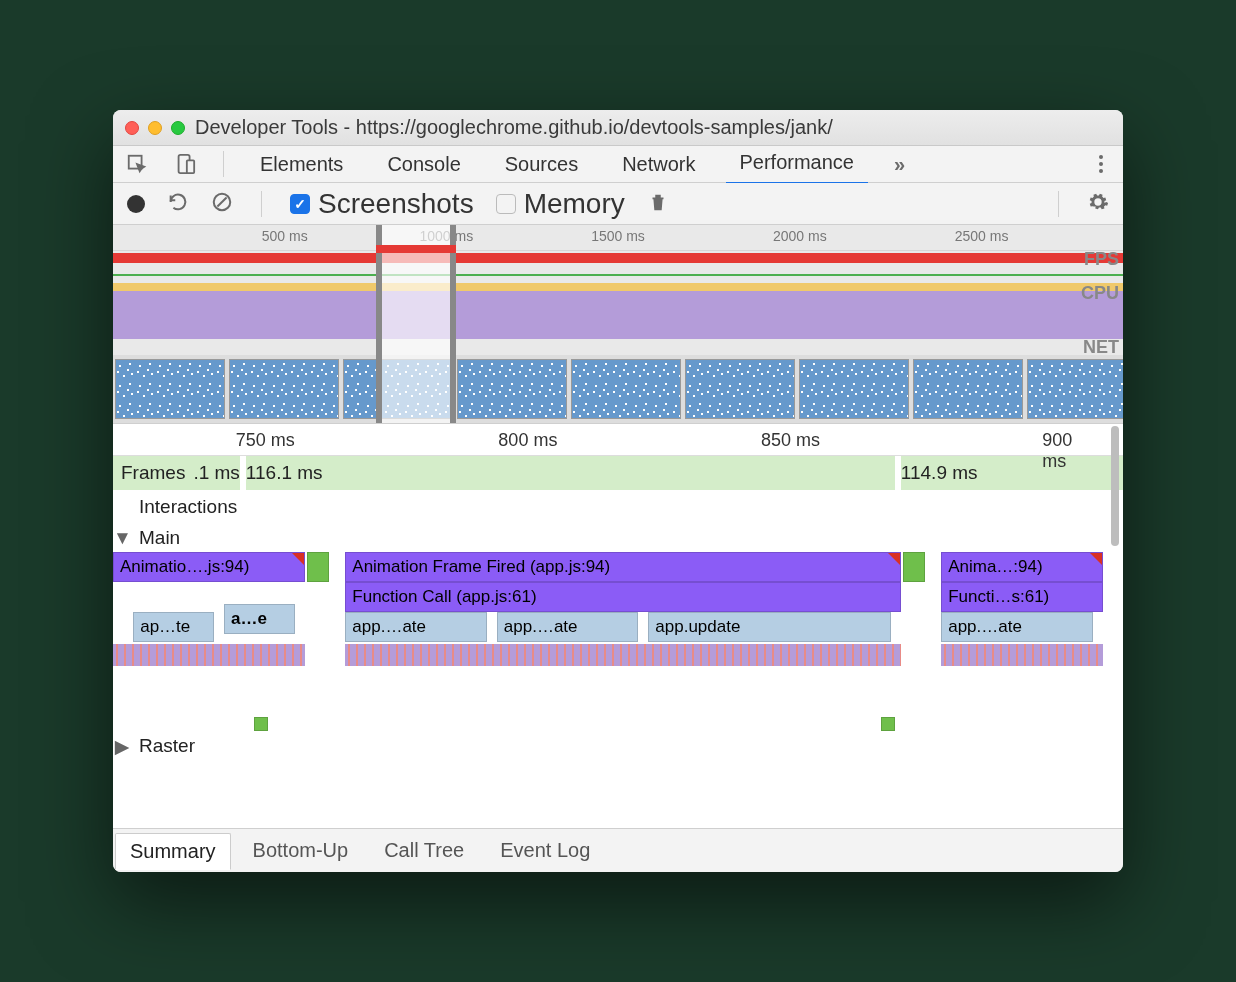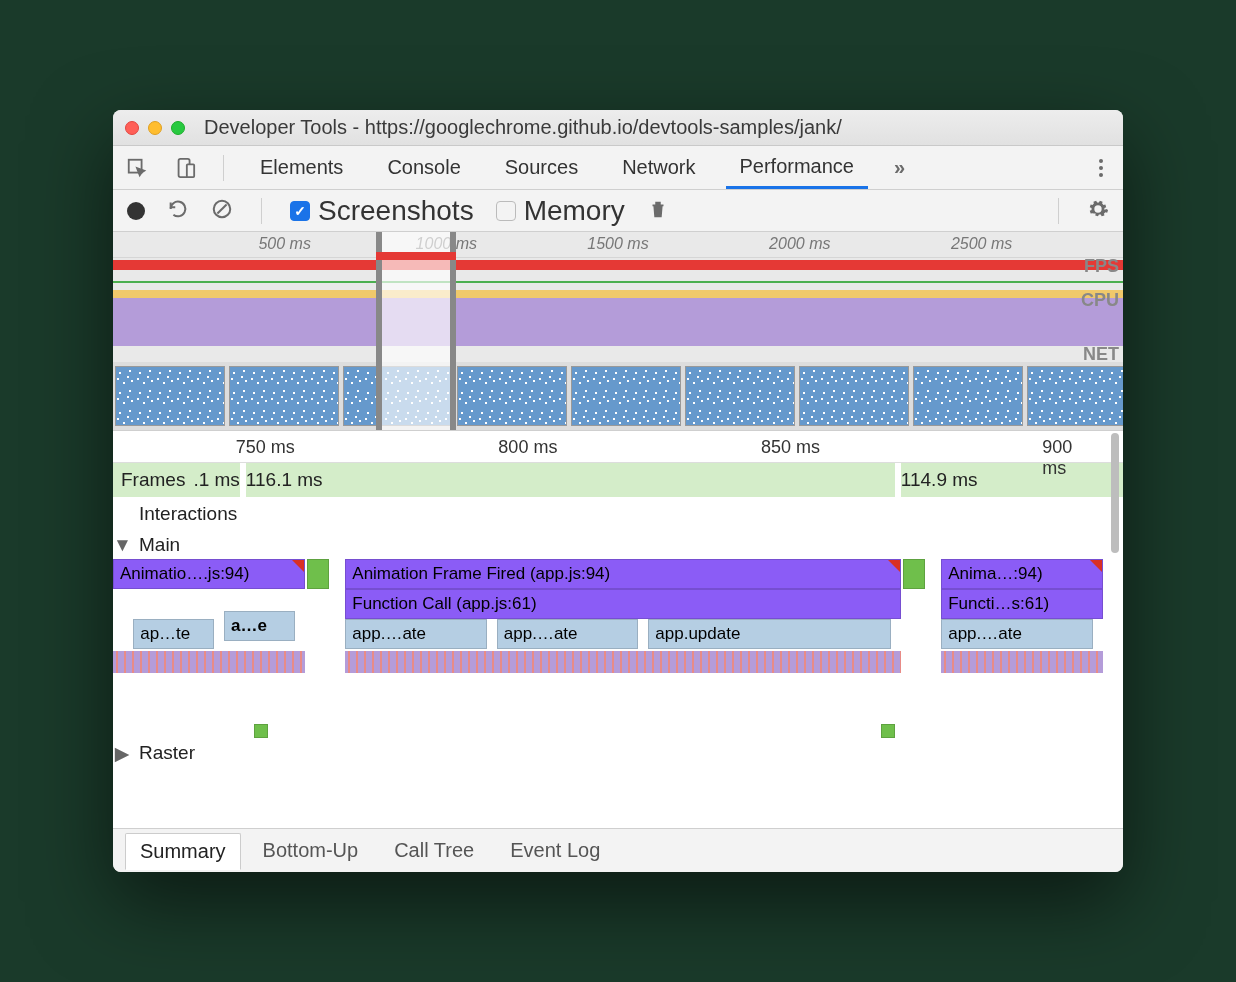--- a/index.html
+++ b/index.html
@@ -22,30 +22,29 @@
     display: flex;
     flex-direction: column;
   }
   .titlebar {
     height: 36px;
     background: linear-gradient(#ededed,#e1e1e1);
     border-bottom: 1px solid #c9c9c9;
     display: flex;
     align-items: center;
     padding: 0 12px;
-    gap: 9px;
   }
   .traffic { display: flex; gap: 9px; }
   .dot { width: 14px; height: 14px; border-radius: 50%; }
   .dot.red { background: #ff5f57; border:1px solid #e24640;}
   .dot.yellow { background: #ffbd2e; border:1px solid #dfa023;}
   .dot.green { background: #28c940; border:1px solid #1dad2b;}
   .title { flex:1; text-align:left; color:#3a3a3a; font-size:20px; padding-left:10px; white-space:nowrap; overflow:hidden;}
   .tabbar {
-    height: 44px;
+    height: 37px;
     background: #f3f3f3;
     border-bottom: 1px solid #cfcfcf;
     display: flex;
     align-items: center;
     padding: 0 8px;
     gap: 16px;
   }
   .tabbar .iconbtn { width:32px; height:32px; display:flex; align-items:center; justify-content:center; color:#6b6b6b; }
   .vsep { width:1px; height:26px; background:#cfcfcf; margin:0 6px; }
   .tab { padding: 8px 14px; font-size:20px; color:#333; }
@@ -67,21 +66,21 @@
   .checkbox { width:20px; height:20px; border-radius:4px; border:1px solid #bbb; display:inline-flex; align-items:center; justify-content:center; margin-right:8px; vertical-align:middle;}
   .checkbox.checked { background:#1a73e8; border-color:#1a73e8; }
   .checkbox.checked::after { content:"✓"; color:white; font-size:14px; font-weight:bold;}
   .cb-label { font-size:28px; color:#333; display:flex; align-items:center;}
   .gear { margin-left:auto; }
   .overview {
     background:#e9e9e9;
     border-bottom:1px solid #cfcfcf;
     position:relative;
   }
-  .ov-ticks { height:26px; border-bottom:1px solid #d6d6d6; position:relative; font-size:16px; color:#777;font-style:italic; }
+  .ov-ticks { height:26px; border-bottom:1px solid #d6d6d6; position:relative; font-size:14px; color:#777; }
   .ov-ticks span { position:absolute; top:3px; transform:translateX(-50%);}
   .ov-fps { height:16px; position:relative; background:#e9e9e9;}
   .ov-fps .redline{position:absolute;left:0;right:0;top:2px;height:10px;background:#e53935;}
   .ov-cpu { height:56px; position:relative; background:#e9e9e9; overflow:hidden;}
   .cpu-purple{position:absolute;left:0;right:0;top:8px;bottom:0;background:#b49cd9;}
   .cpu-yellow{position:absolute;left:0;right:0;top:0;height:10px;background:#f0c96b;}
   .ov-net { height:16px; background:#e9e9e9; position:relative;}
   .ov-net .greenline{position:absolute;left:0;right:0;top:7px;height:2px;background:#4caf50;}
   .ov-label{position:absolute;right:4px;font-size:18px;font-weight:bold;color:#888;}
   .ov-thumbs{height:68px;background:#ddd;display:flex;gap:4px;padding:4px 2px;overflow:hidden;}
@@ -105,21 +104,21 @@
   .frames .val{flex:1;text-align:left;}
   .frames .gap{width:6px;background:#fff;height:100%;}
   .expander{width:18px;text-align:center;color:#666;}
   .flame-track{position:relative;height:180px;}
   .fl-block{position:absolute;height:30px;font-size:17px;padding:4px 6px;white-space:nowrap;overflow:hidden;border:1px solid rgba(0,0,0,0.15);}
   .fl-yellow{background:#8b5cf6;}
   .fl-blue{background:#b5cee3;}
   .fl-green{background:#6fbf4b;}
   .corner-red{position:absolute;top:0;right:0;width:0;height:0;border-left:12px solid transparent;border-top:12px solid #d93025;}
   .stripes{position:absolute;height:22px;background:repeating-linear-gradient(90deg,#b49cd9 0 3px,#e88b87 3px 5px,#b49cd9 5px 8px);}
-  .bottom-tabs{height:44px;background:#f3f3f3;border-top:1px solid #cfcfcf;display:flex;align-items:center;padding:0 12px;gap:8px;}
+  .bottom-tabs{height:44px;background:#f3f3f3;border-top:1px solid #cfcfcf;display:flex;align-items:center;padding:0 2px;gap:8px;}
   .btab{padding:6px 14px;font-size:20px;color:#555;}
   .btab.active{background:#fff;border:1px solid #ccc;border-bottom:1px solid #fff;color:#222;border-radius:2px 2px 0 0;margin-bottom:-1px;}
   .scrollbar{position:absolute;right:2px;top:0;bottom:0;width:12px;}
   .scrollbar .sthumb{position:absolute;left:2px;right:2px;top:2px;height:120px;background:#bdbdbd;border-radius:4px;}
 </style>
 </head>
 <body>
 
 <div class="window">
 

